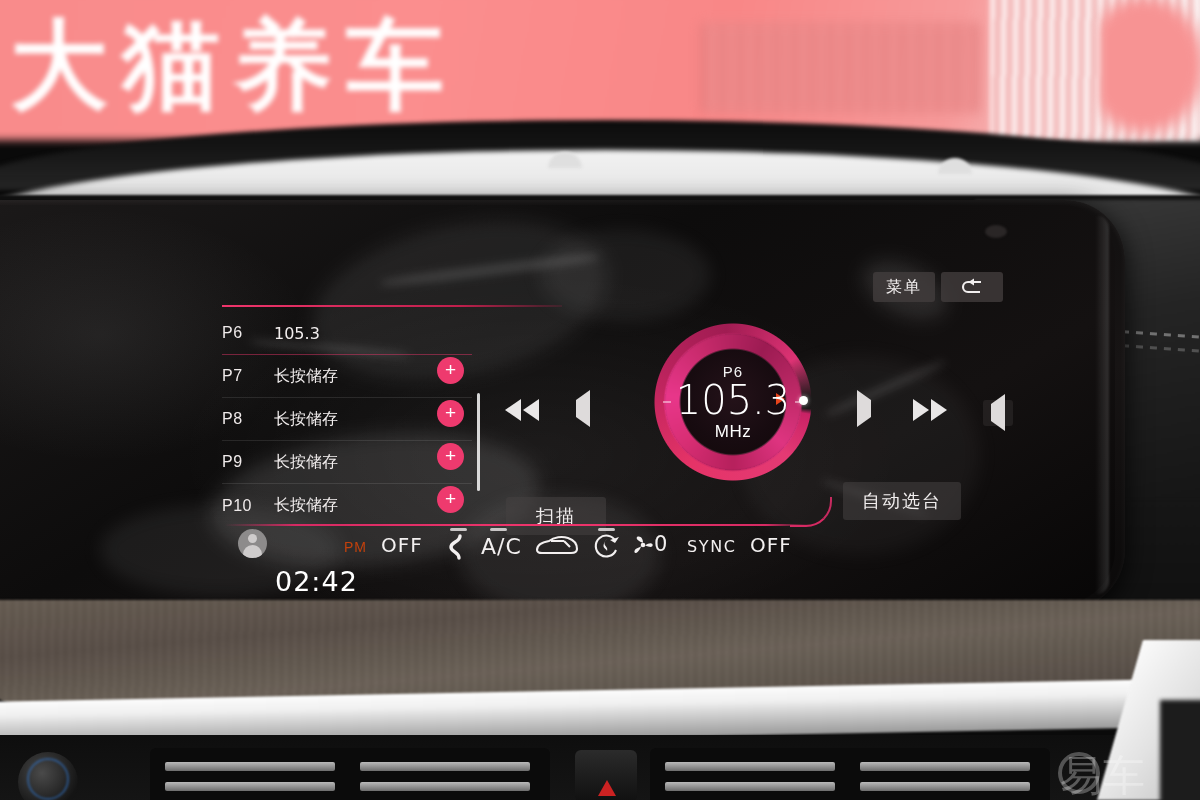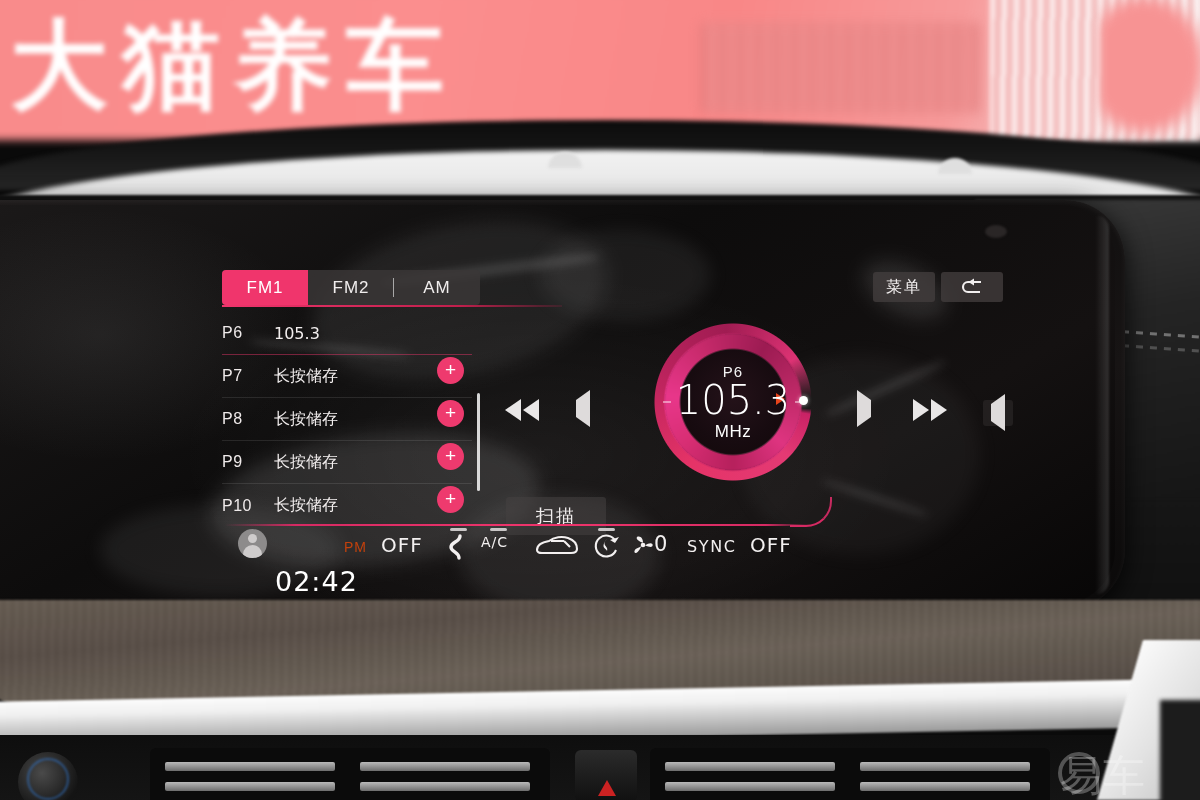--- a/index.html
+++ b/index.html
@@ -270,21 +270,21 @@
   }
   .av-head{ position:absolute; left:10px; top:5px; width:9px;height:9px;border-radius:50%;background:#cfcccc;}
   .av-body{ position:absolute; left:5px; top:16px; width:19px;height:13px;border-radius:10px 10px 0 0;background:#cfcccc;}
   .time{ position:absolute; left:275px; top:528px; color:#fff; font-size:27px;
          font-family:"DejaVu Sans",sans-serif; letter-spacing:1px;margin-top:38px;}
   .ampm{ position:absolute; left:344px; top:539px; color:#c2410c; font-size:14px; letter-spacing:1px;}
   .ind-dash{ position:absolute; width:17px; height:3px; background:#c9c6c6; border-radius:2px;}
 
   .txt-off1{ position:absolute; left:381px; top:533px; font-size:20px; color:#f3f0f0; letter-spacing:1px;
              font-family:"DejaVu Sans",sans-serif;}
-  .txt-ac{ position:absolute; left:481px; top:534px; font-size:14px; color:#f3f0f0; letter-spacing:1px;
+  .txt-ac{ position:absolute; left:481px; top:534px; font-size:22px; color:#f3f0f0; letter-spacing:1px;
            font-family:"DejaVu Sans",sans-serif;}
   .txt-fan{ position:absolute; left:654px; top:532px; font-size:21px; color:#f3f0f0;
             font-family:"DejaVu Sans",sans-serif;}
   .txt-sync{ position:absolute; left:687px; top:537px; font-size:16px; color:#f3f0f0; letter-spacing:1.6px;
              font-family:"DejaVu Sans",sans-serif;}
   .txt-off2{ position:absolute; left:750px; top:533px; font-size:20px; color:#f3f0f0; letter-spacing:1px;
              font-family:"DejaVu Sans",sans-serif;}
 
   
   .watermark{
@@ -347,32 +347,20 @@
     <div class="streak s1"></div>
     <div class="streak s2"></div>
     <div class="streak s3"></div>
     <div class="streak s4"></div>
   </div>
   <div class="sensor"></div>
   <div class="screen-edge-hl"></div>
 
   <div class="ui">
 
-    <div class="tabs">
-      <div class="tab active">
-        <span>FM1</span>
-      </div>
-      <div class="tab">
-        <span>FM2</span>
-      </div>
-      <div class="tab">
-        <span class="tab-sep"></span>
-        <span>AM</span>
-      </div>
-    </div>
     <div class="tab-underline"></div>
 
     <div class="topbtn" style="left:873px;top:272px;width:62px">
       <span>菜单</span>
     </div>
     <div class="topbtn" style="left:941px;top:272px;width:62px">
       <svg width="26" height="18" viewBox="0 0 26 18">
         <path d="M22 4 H9 a5 5 0 0 0 0 10 H21" fill="none" stroke="#f2efef" stroke-width="2.1"></path>
         <path d="M15 0.5 L9.5 4 L15 7.5 Z" fill="#f2efef"></path>
       </svg>
@@ -438,20 +426,23 @@
       <span class="tri tri-r"></span>
       <span class="tri tri-r"></span>
     </div>
     <div class="ctrl" style="left:983px;top:400px;padding:4px 8px;background:rgba(60,56,56,.4);border-radius:3px">
       <span class="tri tri-l-sm"></span>
     </div>
 
     <div class="soft-btn" style="left:506px;top:497px;width:100px">
       <span>扫描</span>
     </div>
+    <div class="soft-btn" style="left:843px;top:482px;width:118px">
+      <span>自动选台</span>
+    </div>
 
     <div class="clim-sep"></div>
     <div class="clim-sep-curve"></div>
 
     <div class="avatar">
       <div class="av-head"></div>
       <div class="av-body"></div>
     </div>
     <div class="time">02:42</div>
     <div class="ampm">PM</div>

